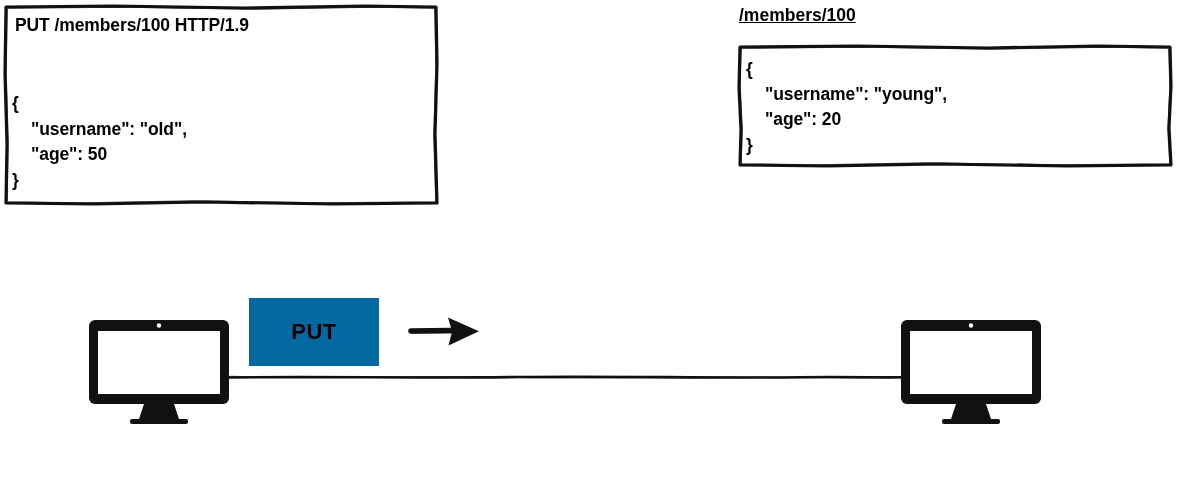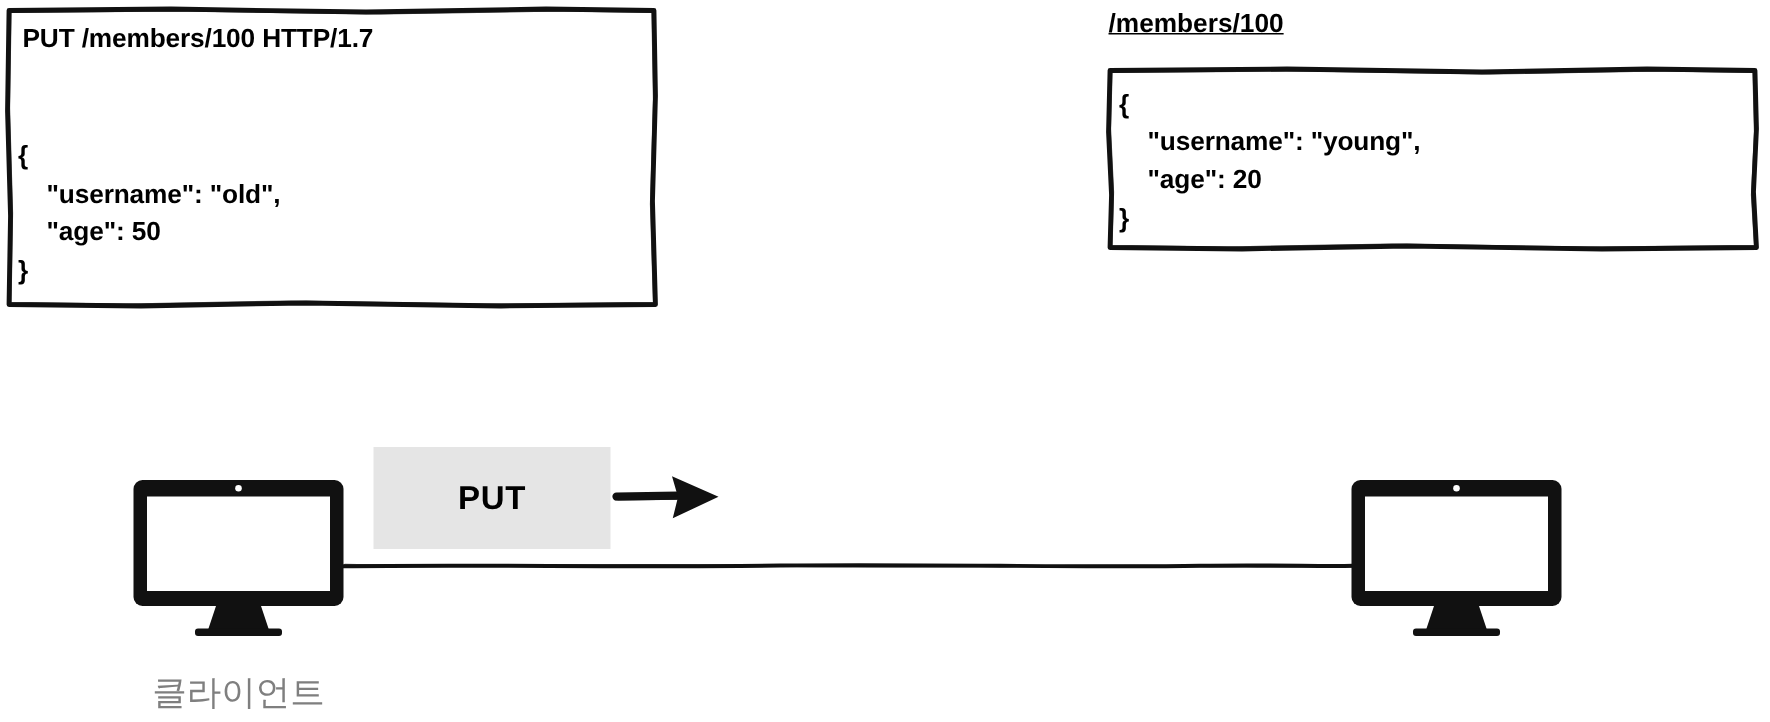--- a/index.html
+++ b/index.html
@@ -68,21 +68,21 @@
 <div class="stage">
 
   <div class="sketch-box" style="left:4px;top:4px;width:434px;height:202px;">
     <svg class="sketch-svg" width="434" height="202" viewBox="0 0 434 202">
       <path d="M2,3 L110,2 L240,4 L360,2 L432,3 L433,60 L431,130 L433,199
                L330,200 L200,198 L90,200 L2,199 L3,140 L1,70 Z" fill="none" stroke="#111111" stroke-width="3.2" stroke-linejoin="round" stroke-linecap="round"></path>
       <path d="M3,4 L120,3 L250,5 L370,3 L431,4 L432,62 L430,132 L432,198
                L320,199 L190,197 L80,199 L3,198 L4,138 L2,68 Z" fill="none" stroke="#111111" stroke-width="1.5" opacity="0.75" stroke-linejoin="round" stroke-linecap="round"></path>
     </svg>
 
-    <div class="code" style="left:11px;top:9px;">PUT /members/100 HTTP/1.7</div>
+    <div class="code" style="left:11px;top:9px;">PUT /members/100 HTTP/1.9</div>
     <div class="code" style="left:8px;top:87px;">{</div>
     <div class="code" style="left:8px;top:113px;">    "username": "old",</div>
     <div class="code" style="left:8px;top:138px;">    "age": 50</div>
     <div class="code" style="left:8px;top:164px;">}</div>
   </div>
 
   <div class="url-label" style="left:739px;top:4px;text-decoration:underline;">/members/100</div>
 
   <div class="sketch-box" style="left:738px;top:44px;width:434px;height:124px;">
     <svg class="sketch-svg" width="434" height="124" viewBox="0 0 434 124">
@@ -98,21 +98,21 @@
     <div class="code" style="left:8px;top:89px;">}</div>
   </div>
 
   <svg class="layer">
     <path d="M228,377.5 C320,376.3 420,378.4 520,377.0 C620,375.8 720,378.6 800,377.2
              C850,376.4 880,377.8 902,377.2" fill="none" stroke="#111111" stroke-width="2.6" stroke-linecap="round"></path>
     <path d="M230,376.6 C330,377.9 430,375.8 530,377.4 C640,378.5 740,376.2 830,377.6
              C865,378.2 885,376.9 901,377.6" fill="none" stroke="#111111" stroke-width="1.5" opacity="0.7" stroke-linecap="round"></path>
   </svg>
 
-  <div class="badge" style="left:249px;top:298px;width:158px;height:68px;background:#e5e5e5;">
+  <div class="badge" style="left:249px;top:298px;width:130px;height:68px;background:#0369a1;">
     <span>PUT</span>
   </div>
 
   <svg class="layer">
     <path d="M411,331 L452,330.4" stroke="#111111" stroke-width="5.5" stroke-linecap="round" fill="none"></path>
     <path d="M412,332.6 L451,332.0" stroke="#111111" stroke-width="2.4" stroke-linecap="round" fill="none" opacity="0.7"></path>
     <path d="M448,317.5 L479,331.2 L448.5,345.5 L452,331.4 Z" fill="#111111"></path>
   </svg>
 
   <svg class="layer">
@@ -120,21 +120,20 @@
     <rect x="89" y="320" width="140" height="84" rx="6" ry="6" fill="#111111"></rect>
 
     <rect x="98" y="331" width="122" height="63" fill="#ffffff"></rect>
 
     <circle cx="159" cy="325.5" r="2.2" fill="#ffffff"></circle>
 
     <path d="M144,404 L174,404 L180,422 L138,422 Z" fill="#111111"></path>
 
     <rect x="130" y="419" width="58" height="5" rx="2" fill="#111111"></rect>
   </svg>
-  <div class="device-label" style="left:59px;top:446px;width:200px;">클라이언트</div>
 
   <svg class="layer">
     <rect x="901" y="320" width="140" height="84" rx="6" ry="6" fill="#111111"></rect>
     <rect x="910" y="331" width="122" height="63" fill="#ffffff"></rect>
     <circle cx="971" cy="325.5" r="2.2" fill="#ffffff"></circle>
     <path d="M956,404 L986,404 L992,422 L950,422 Z" fill="#111111"></path>
     <rect x="942" y="419" width="58" height="5" rx="2" fill="#111111"></rect>
   </svg>
 
 </div>

